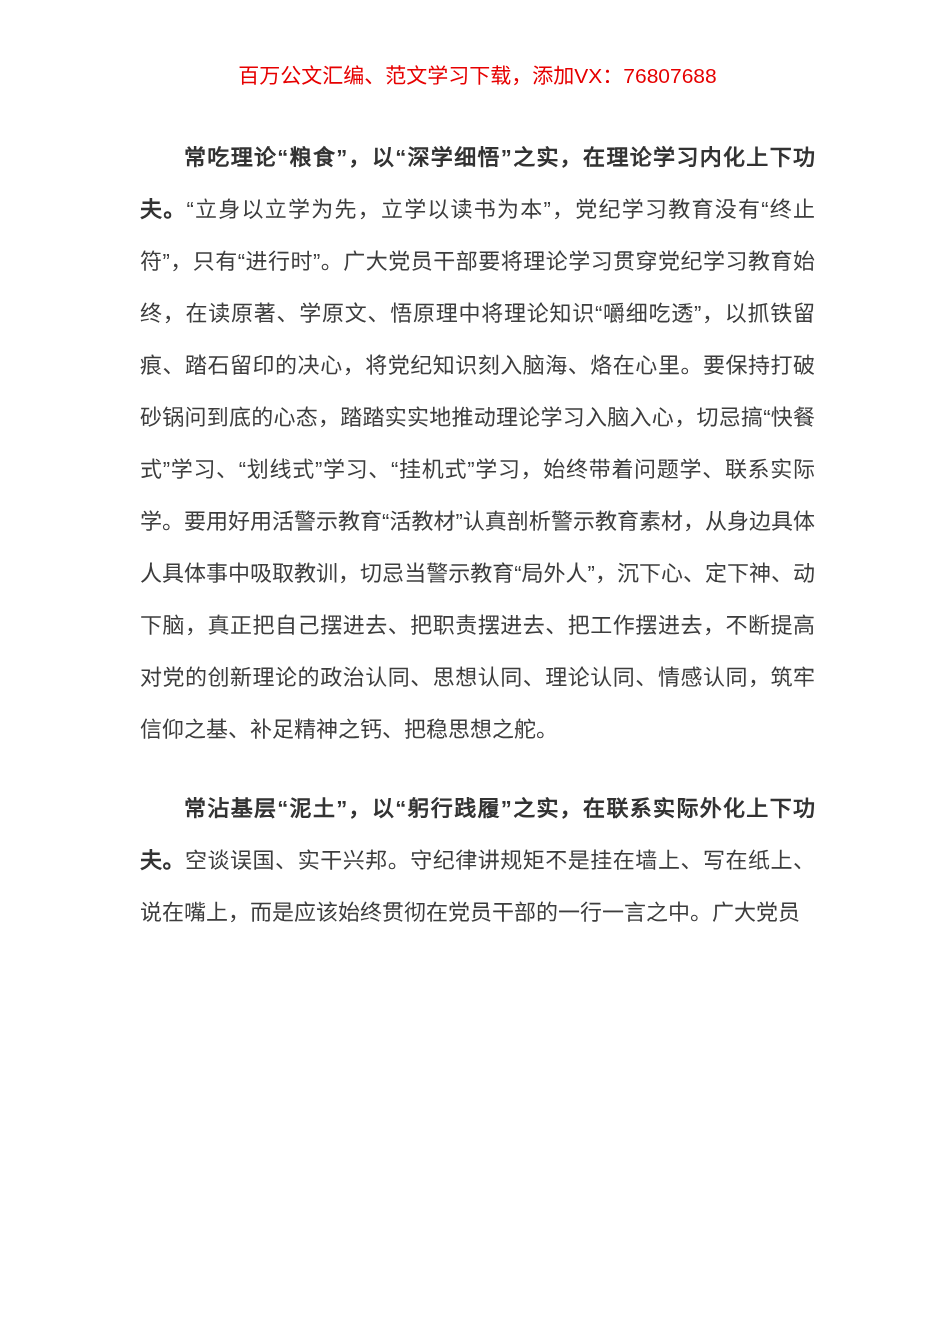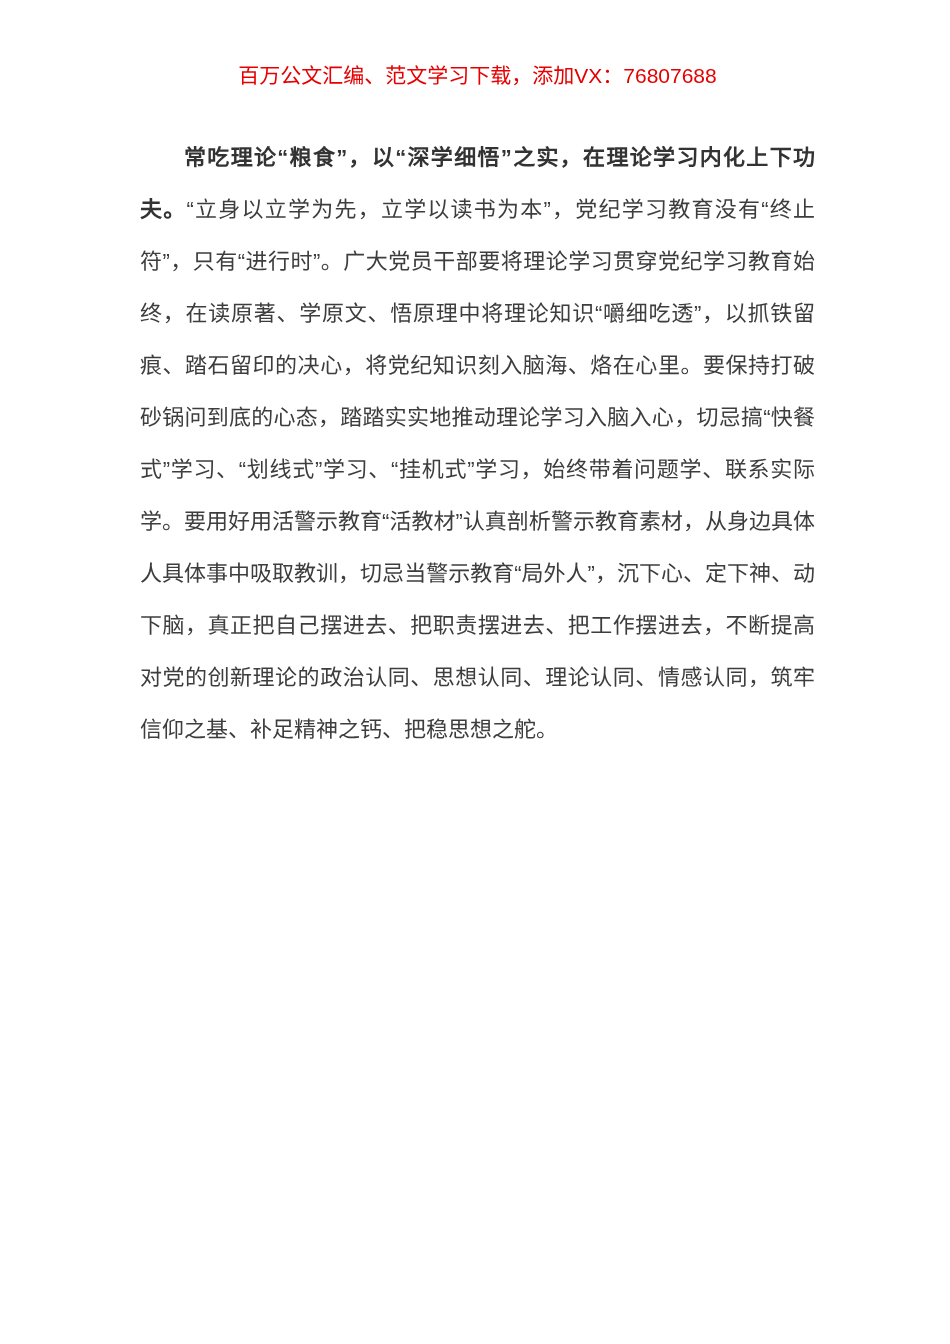--- a/index.html
+++ b/index.html
@@ -48,16 +48,17 @@
 
 <div class="page">
 
   <div class="header-notice">百万公文汇编、范文学习下载，添加VX：76807688</div>
 
   <article class="doc">
 
 
     <p><span class="lead">常吃理论“粮食”，以“深学细悟”之实，在理论学习内化上下功夫。</span><span>“立身以立学为先，立学以读书为本”，党纪学习教育没有“终止符”，只有“进行时”。广大党员干部要将理论学习贯穿党纪学习教育始终，在读原著、学原文、悟原理中将理论知识“嚼细吃透”，以抓铁留痕、踏石留印的决心，将党纪知识刻入脑海、烙在心里。要保持打破砂锅问到底的心态，踏踏实实地推动理论学习入脑入心，切忌搞“快餐式”学习、“划线式”学习、“挂机式”学习，始终带着问题学、联系实际学。要用好用活警示教育“活教材”认真剖析警示教育素材，从身边具体人具体事中吸取教训，切忌当警示教育“局外人”，沉下心、定下神、动下脑，真正把自己摆进去、把职责摆进去、把工作摆进去，不断提高对党的创新理论的政治认同、思想认同、理论认同、情感认同，筑牢信仰之基、补足精神之钙、把稳思想之舵。</span></p>
 
+    <p><span class="lead">常沾基层“泥土”，以“躬行践履”之实，在联系实际外化上下功夫。</span><span>空谈误国、实干兴邦。守纪律讲规矩不是挂在墙上、写在纸上、说在嘴上，而是应该始终贯彻在党员干部的一行一言之中。广大党员</span></p>
 
   </article>
 
 </div>
 
 </body></html>

